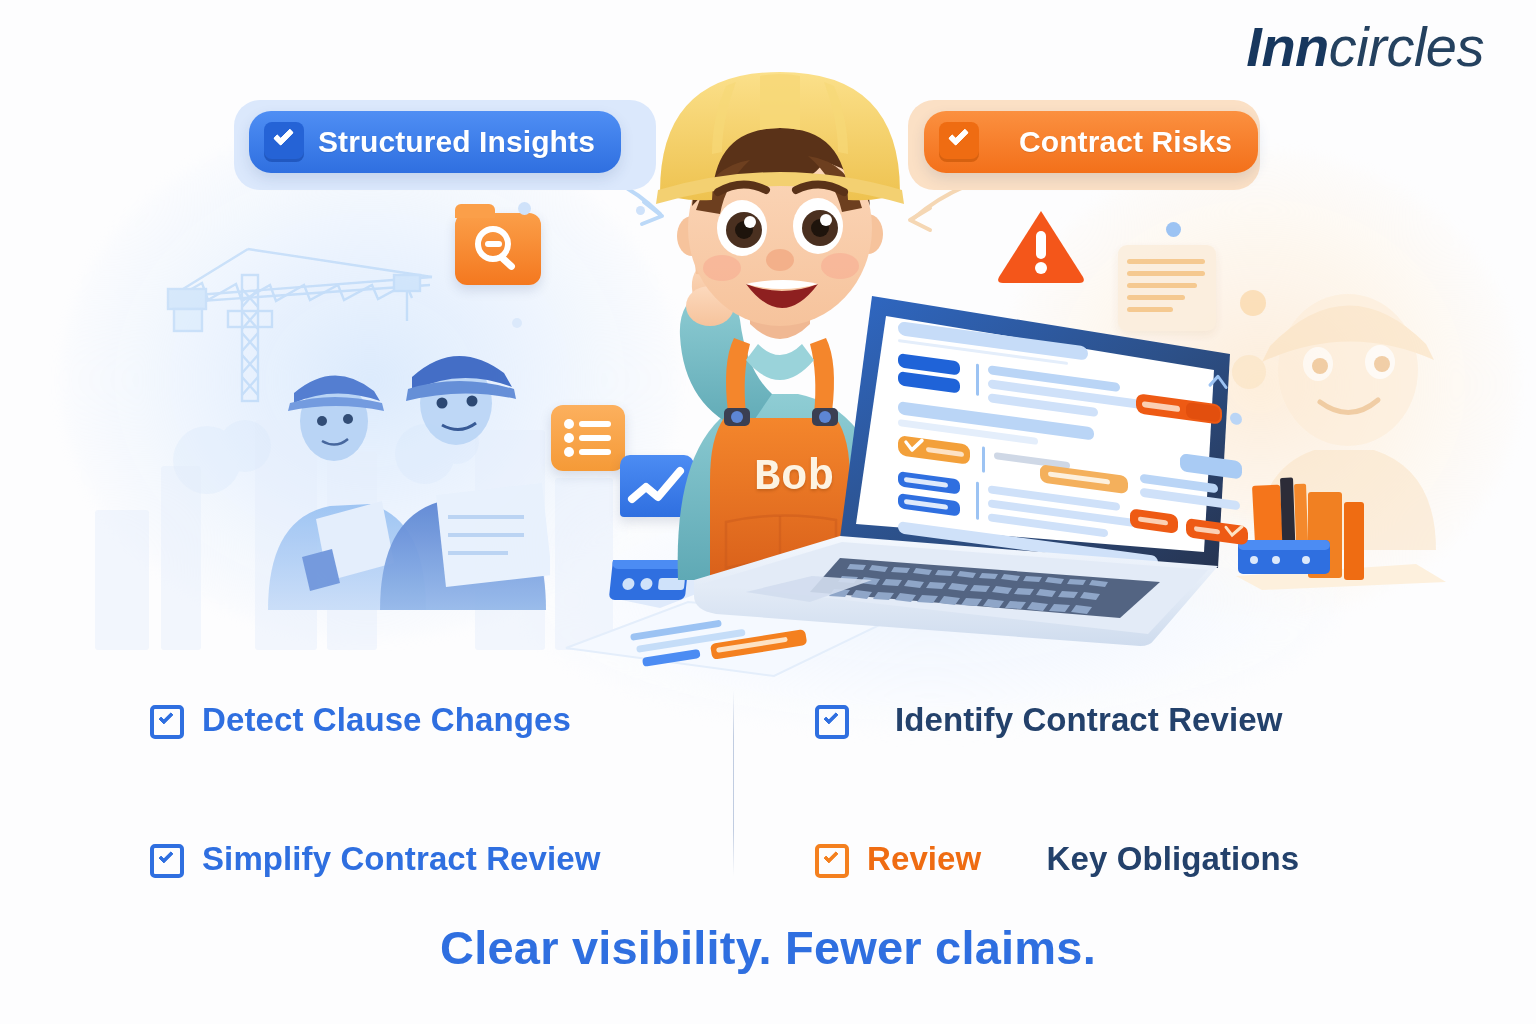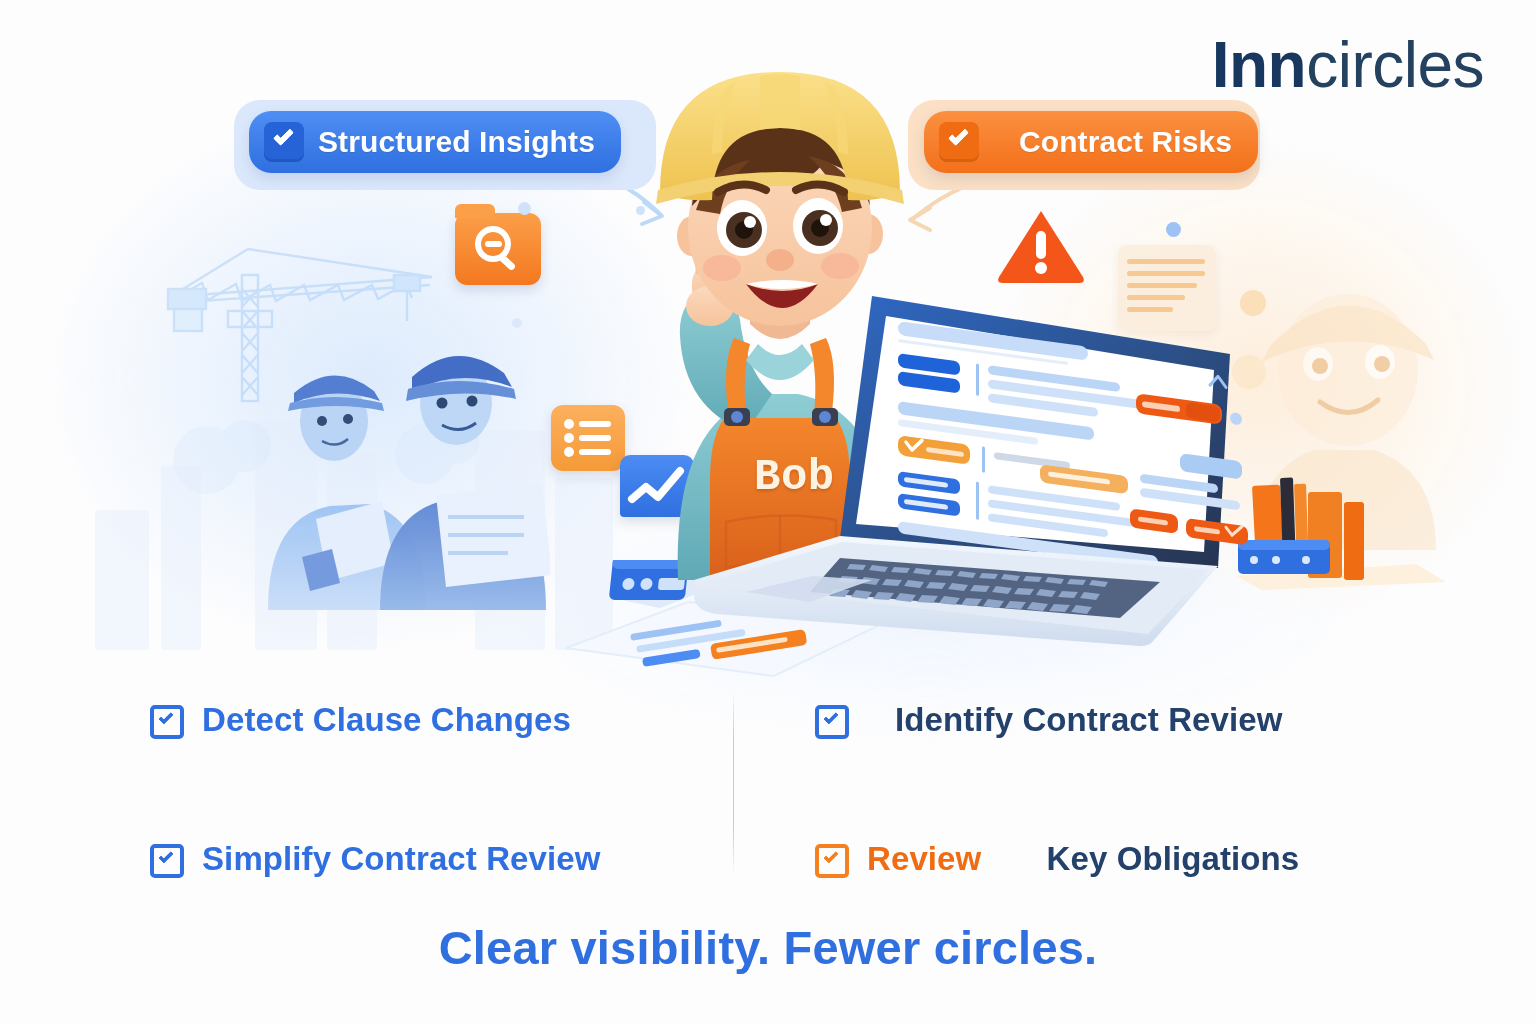--- a/index.html
+++ b/index.html
@@ -22,23 +22,24 @@
     border-radius:50%; filter:blur(6px);
   }
   .bg-wash-desk{
     position:absolute; left:520px; top:470px; width:820px; height:260px;
     background:radial-gradient(ellipse at 50% 50%, rgba(236,243,254,.9) 0%, rgba(248,251,255,.5) 60%, rgba(255,255,255,0) 80%);
     border-radius:50%; filter:blur(8px);
   }
 
   
   .logo{
-    position:absolute; right:52px; top:28px;
-    font-size:64px; letter-spacing:-.5px; white-space:nowrap;
+    position:absolute; right:52px; top:14px;
+    font-size:56px; letter-spacing:-.5px; white-space:nowrap;
     color:#1b3a5c;
+    font-style:italic;
   }
   .logo .lg-strong{ font-weight:700; color:#17375e; }
   .logo .lg-light{ font-weight:300; color:#24415f; }
 
   
   .badge-halo{
     position:absolute; border-radius:26px;
   }
   .badge{
     position:absolute; display:flex; align-items:center; gap:14px;
@@ -585,13 +586,13 @@
     </div>
     <div class="feat-item">
       <span class="feat-chk orange">
           <span class="v"></span>
         </span>
       <span class="feat-text"><span class="t-orange">Review</span><span class="t-navy">&nbsp;</span><span class="t-navy">Key Obligations</span></span>
     </div>
   </div>
 </div>
 
-<div class="tagline">Clear visibility. Fewer circles.</div>
+<div class="tagline">Clear visibility. Fewer claims.</div>
 
 </body></html>

